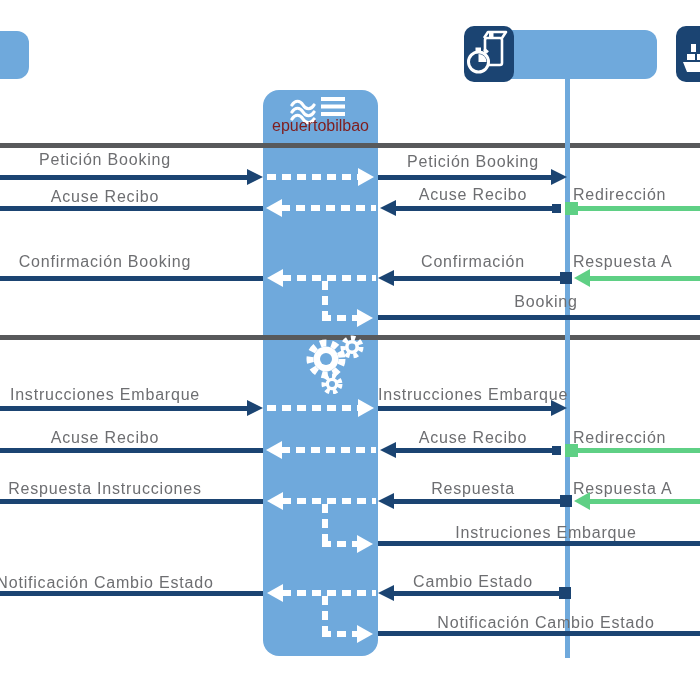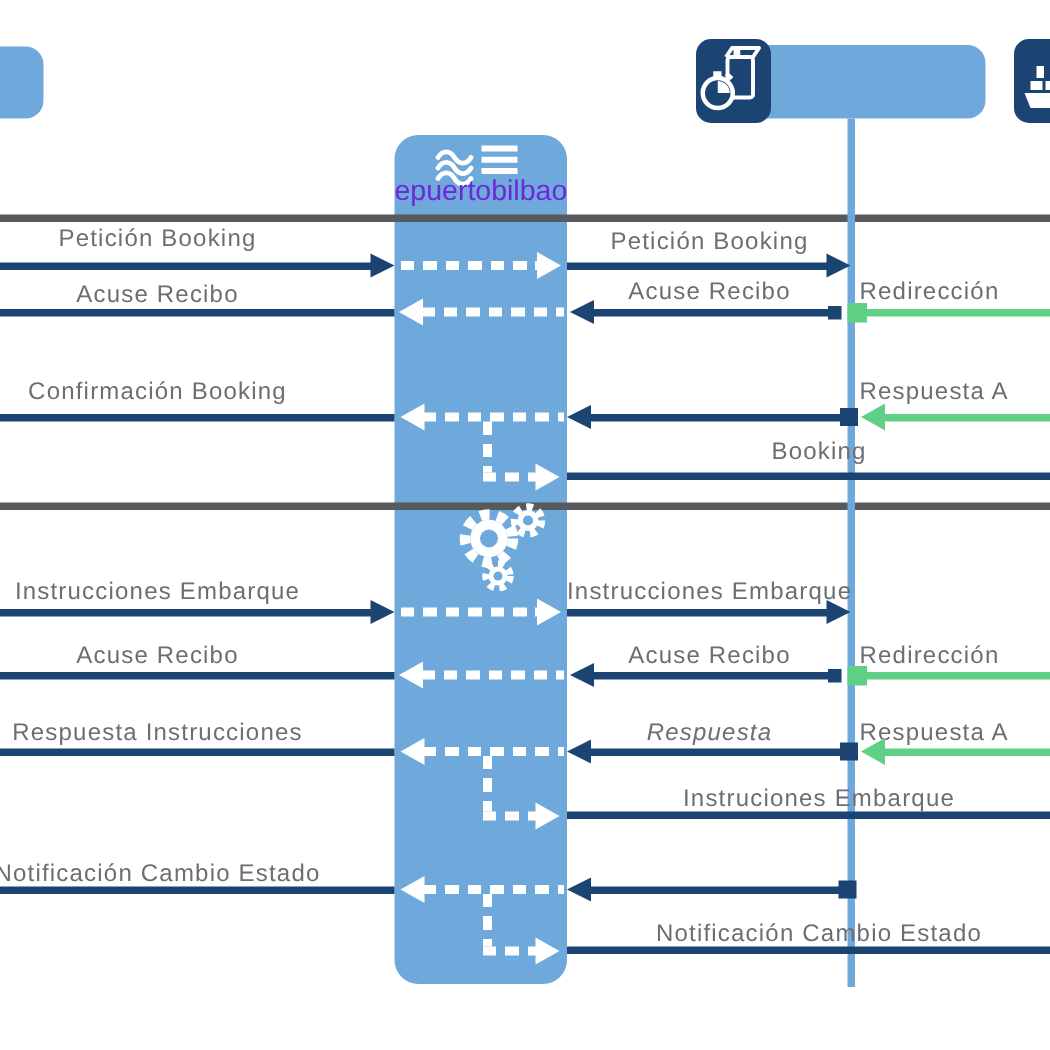--- a/index.html
+++ b/index.html
@@ -31,21 +31,21 @@
   .wdv{position:absolute;width:6px;background:repeating-linear-gradient(180deg,#fff 0 9px,rgba(0,0,0,0) 9px 15px);}
   .wtri-r{position:absolute;width:0;height:0;border-top:9px solid transparent;border-bottom:9px solid transparent;border-left:16px solid #fff;}
   .wtri-l{position:absolute;width:0;height:0;border-top:9px solid transparent;border-bottom:9px solid transparent;border-right:16px solid #fff;}
   .lbl{position:absolute;height:20px;line-height:20px;font-size:16px;letter-spacing:.8px;color:var(--gray-text);white-space:nowrap;}
   .lbl-left{left:-70px;width:350px;text-align:center;}
   .lbl-rmain{left:378px;width:190px;text-align:center;}
   .lbl-green{left:573px;width:160px;text-align:left;}
   .lbl-rwide{left:390px;width:312px;text-align:center;}
   .inttra-text{position:absolute;left:492px;top:33px;width:165px;text-align:center;color:#fff;
     font-size:11px;font-weight:bold;letter-spacing:2px;line-height:22px;}
-  .pb-name{position:absolute;left:263px;top:117px;width:115px;text-align:center;color:#6d28d9;font-size:19px;}
+  .pb-name{position:absolute;left:263px;top:117px;width:115px;text-align:center;color:#7f1d1d;font-size:16px;}
 </style>
 </head>
 <body>
 
 <div id="stage">
 
   <div class="entity-box" style="left:-52px;top:31px;width:81px;height:48px;"></div>
 
   <div class="column" style="left:263px;top:90px;width:115px;height:566px;"></div>
 
@@ -123,20 +123,21 @@
   <div class="tri-r" style="left:551px;top:169px;"></div>
 
   <div class="lbl lbl-rmain" style="top:185px;">Acuse Recibo</div>
   <div class="lbl lbl-green" style="top:185px;">Redirección</div>
   <div class="tri-l" style="left:380px;top:200px;"></div>
   <div class="nline" style="left:395px;top:206px;width:159px;"></div>
   <div class="sq" style="left:552px;top:204px;width:9px;height:9px;"></div>
   <div class="sq green" style="left:565px;top:202px;width:13px;height:13px;"></div>
   <div class="gline" style="left:578px;top:206px;width:122px;"></div>
 
+  <div class="lbl lbl-rmain" style="top:252px;">Confirmación</div>
   <div class="lbl lbl-green" style="top:252px;">Respuesta A</div>
   <div class="tri-l" style="left:378px;top:270px;"></div>
   <div class="nline" style="left:393px;top:276px;width:168px;"></div>
   <div class="sq" style="left:560px;top:272px;width:12px;height:12px;"></div>
   <div class="tri-l green" style="left:574px;top:269px;"></div>
   <div class="gline" style="left:590px;top:276px;width:110px;"></div>
 
   <div class="lbl lbl-rwide" style="top:292px;">Booking</div>
   <div class="nline" style="left:378px;top:315px;width:322px;"></div>
 
@@ -167,21 +168,21 @@
   <div class="tri-r" style="left:551px;top:400px;"></div>
 
   <div class="lbl lbl-rmain" style="top:428px;">Acuse Recibo</div>
   <div class="lbl lbl-green" style="top:428px;">Redirección</div>
   <div class="tri-l" style="left:380px;top:442px;"></div>
   <div class="nline" style="left:395px;top:448px;width:159px;"></div>
   <div class="sq" style="left:552px;top:446px;width:9px;height:9px;"></div>
   <div class="sq green" style="left:565px;top:444px;width:13px;height:13px;"></div>
   <div class="gline" style="left:578px;top:448px;width:122px;"></div>
 
-  <div class="lbl lbl-rmain" style="top:479px;font-style:italic;">Respuesta</div>
+  <div class="lbl lbl-rmain" style="top:479px;">Respuesta</div>
   <div class="lbl lbl-green" style="top:479px;">Respuesta A</div>
   <div class="tri-l" style="left:378px;top:493px;"></div>
   <div class="nline" style="left:393px;top:499px;width:168px;"></div>
   <div class="sq" style="left:560px;top:495px;width:12px;height:12px;"></div>
   <div class="tri-l green" style="left:574px;top:492px;"></div>
   <div class="gline" style="left:590px;top:499px;width:110px;"></div>
 
   <div class="lbl lbl-rwide" style="top:523px;">Instruciones Embarque</div>
   <div class="nline" style="left:378px;top:541px;width:322px;"></div>
 
@@ -193,20 +194,21 @@
 
   <div class="wtri-l" style="left:267px;top:492px;"></div>
   <div class="wdh" style="left:282px;top:498px;width:94px;"></div>
   <div class="wdv" style="left:322px;top:504px;height:37px;"></div>
   <div class="wdh" style="left:322px;top:541px;width:36px;"></div>
   <div class="wtri-r" style="left:357px;top:535px;"></div>
 
   <div class="lbl lbl-left" style="top:573px;">Notificación Cambio Estado</div>
   <div class="nline" style="left:0;top:591px;width:263px;"></div>
 
+  <div class="lbl lbl-rmain" style="top:572px;">Cambio Estado</div>
   <div class="tri-l" style="left:378px;top:585px;"></div>
   <div class="nline" style="left:393px;top:591px;width:168px;"></div>
   <div class="sq" style="left:559px;top:587px;width:12px;height:12px;"></div>
 
   <div class="lbl lbl-rwide" style="top:613px;">Notificación Cambio Estado</div>
   <div class="nline" style="left:378px;top:631px;width:322px;"></div>
 
   <div class="wtri-l" style="left:267px;top:584px;"></div>
   <div class="wdh" style="left:282px;top:590px;width:94px;"></div>
   <div class="wdv" style="left:322px;top:596px;height:35px;"></div>

